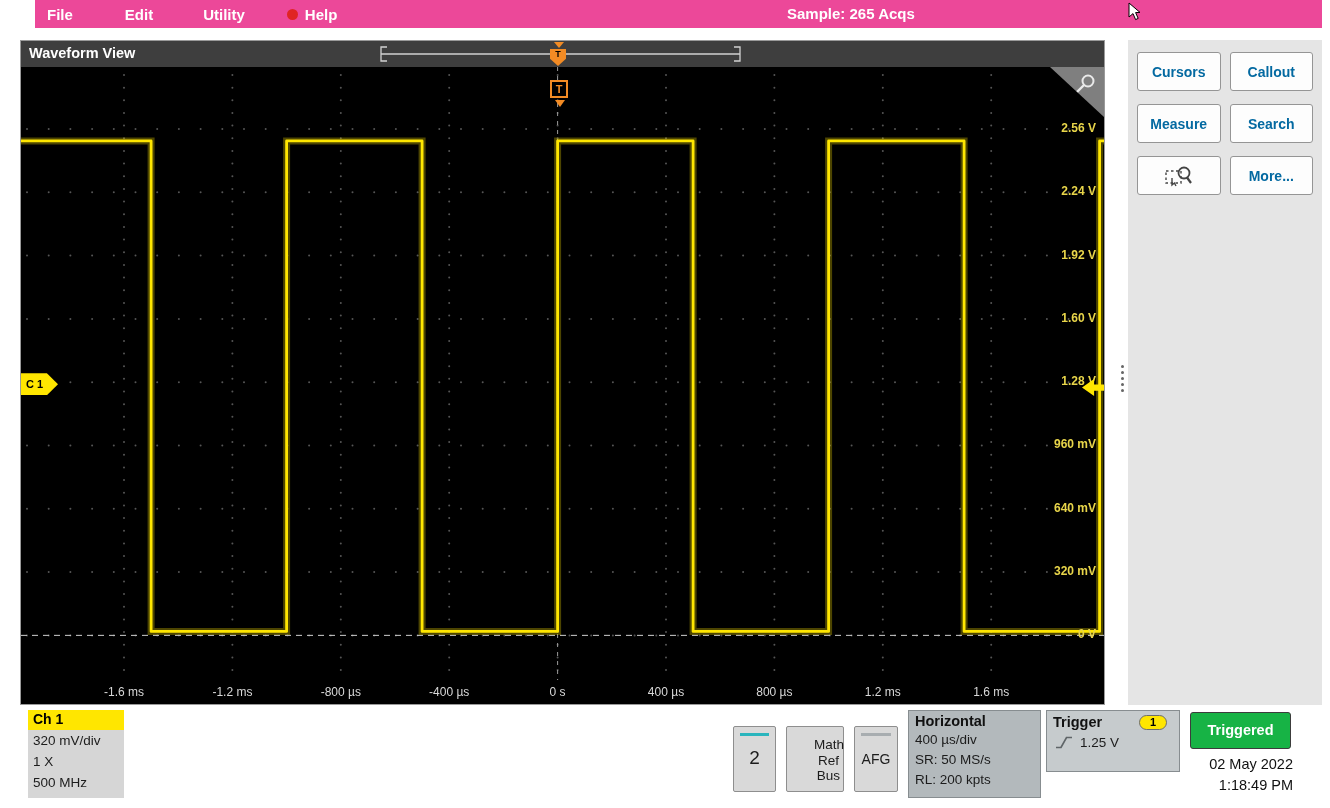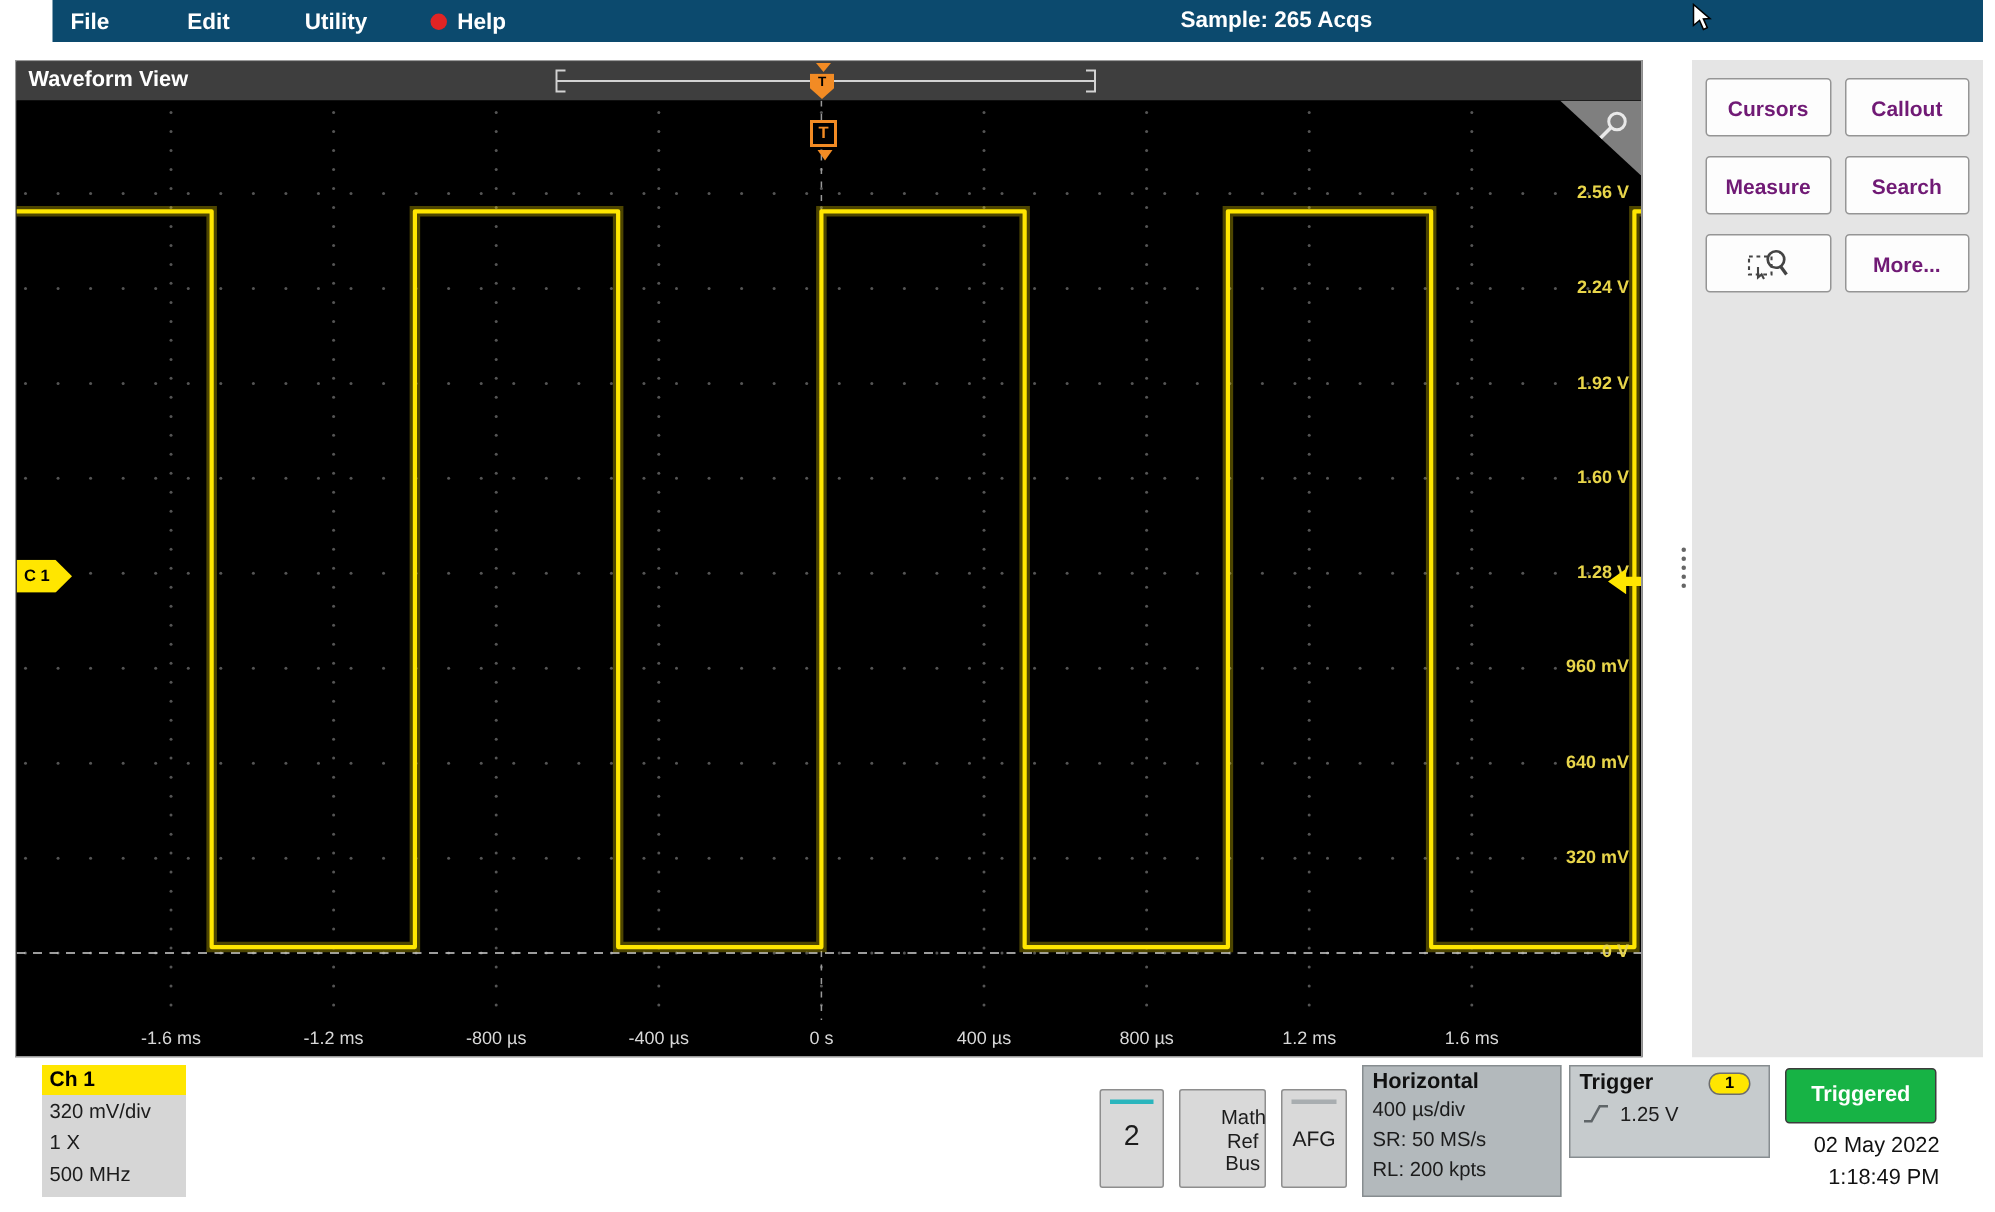--- a/index.html
+++ b/index.html
@@ -4,33 +4,33 @@
 <style>
   * { box-sizing: border-box; }
   html,body { margin:0; padding:0; }
   body {
     width:1330px; height:808px; position:relative; overflow:hidden;
     background:#ffffff; font-family:"Liberation Sans", sans-serif; color:#111;
   }
   
   .menu-bar {
     position:absolute; left:35px; top:0; width:1287px; height:28px;
-    background:#0c4a6e; color:#fff; display:flex; align-items:center;
+    background:#ec4899; color:#fff; display:flex; align-items:center;
     font-size:15px; font-weight:bold;
   }
   .menu-item { cursor:default; }
   .mi-file { margin-left:12px; } .mi-edit { margin-left:52px; } .mi-utility { margin-left:50px; }
   .help-group { margin-left:42px; display:flex; align-items:center; }
   .red-dot { width:11px; height:11px; border-radius:50%; background:#e02424; margin-right:7px; }
   .sample-status { position:absolute; left:752px; top:5px; font-size:15px; font-weight:bold; }
   
   .mouse-cursor { position:absolute; left:1128px; top:2px; z-index:50; }
   
   .wave-container {
-    position:absolute; left:10px; top:40px; width:1085px; height:665px;
+    position:absolute; left:20px; top:40px; width:1085px; height:665px;
     background:#000; border:1px solid #9a9a9a;
   }
   .wave-header { position:relative; height:26px; background:#3e3e3e; }
   .wave-title { position:absolute; left:8px; top:4px; color:#fff; font-size:14.5px; font-weight:bold; }
   .zoombar-svg { position:absolute; left:0; top:0; width:1083px; height:26px; }
   .header-trig-top { position:absolute; left:533px; top:1px; width:0; height:0;
     border-left:5px solid transparent; border-right:5px solid transparent; border-top:6px solid #f28b24; }
   .header-trig { position:absolute; left:529px; top:8px; width:16px; height:17px; background:#f28b24;
     clip-path:polygon(0 0,100% 0,100% 58%,50% 100%,0 58%);
     color:#000; font-size:9px; font-weight:bold; text-align:center; line-height:11px; }
@@ -50,21 +50,21 @@
     clip-path:polygon(0 50%,55% 0,55% 32%,100% 32%,100% 68%,55% 68%,55% 100%); z-index:6; }
   .zoom-corner { position:absolute; right:0; top:0; width:54px; height:50px; background:#7f7f7f;
     clip-path:polygon(0 0,100% 0,100% 100%); z-index:4; }
   .zoom-corner svg { position:absolute; right:5px; top:5px; }
   .splitter-dots { position:absolute; left:1119px; top:362px; width:6px; z-index:5; }
   .splitter-dots i { display:block; width:3px; height:3px; border-radius:50%; background:#666; margin:3px auto; }
   
   .right-panel { position:absolute; left:1128px; top:40px; width:194px; height:665px; background:#e5e5e5; }
   .rp-grid { display:grid; grid-template-columns:1fr 1fr; gap:13px 9px; padding:12px 9px; }
   .rp-btn { height:39px; background:#fdfdfd; border:1px solid #959595; border-radius:3px;
-    font-family:"Liberation Sans", sans-serif; font-size:14px; font-weight:bold; color:#701a75;
+    font-family:"Liberation Sans", sans-serif; font-size:14px; font-weight:bold; color:#0369a1;
     display:flex; align-items:center; justify-content:center; cursor:pointer; }
   
   .bottom-bar { position:absolute; left:0; top:705px; width:1330px; height:128px; background:#fff; }
   .ch1-box { position:absolute; left:28px; top:5px; width:96px; height:88px; background:#d6d6d6; }
   .ch1-head { height:20px; background:#ffe600; color:#000; font-size:14px; font-weight:bold; padding:1px 0 0 5px; }
   .ch1-line { font-size:13.5px; color:#1c1c1c; padding-left:5px; line-height:21px; }
   .gray-btn { position:absolute; top:21px; height:66px; background:#d9d9d9; border:1px solid #8e8e8e;
     border-radius:2px; text-align:center; color:#1c1c1c; cursor:pointer; }
   .btn-2 { left:733px; width:43px; font-size:19px; padding-top:20px; }
   .btn-2 .chan-bar { position:absolute; left:6px; right:6px; top:6px; height:3px; background:#2ab5bd; }

